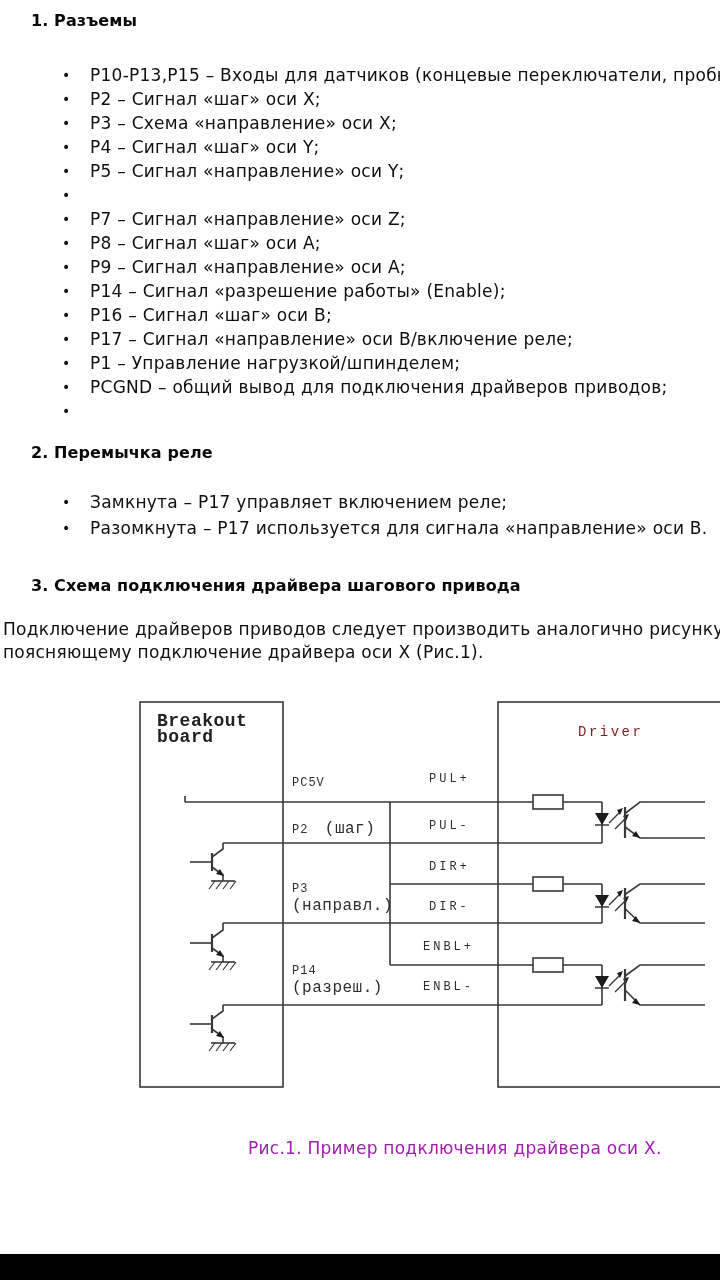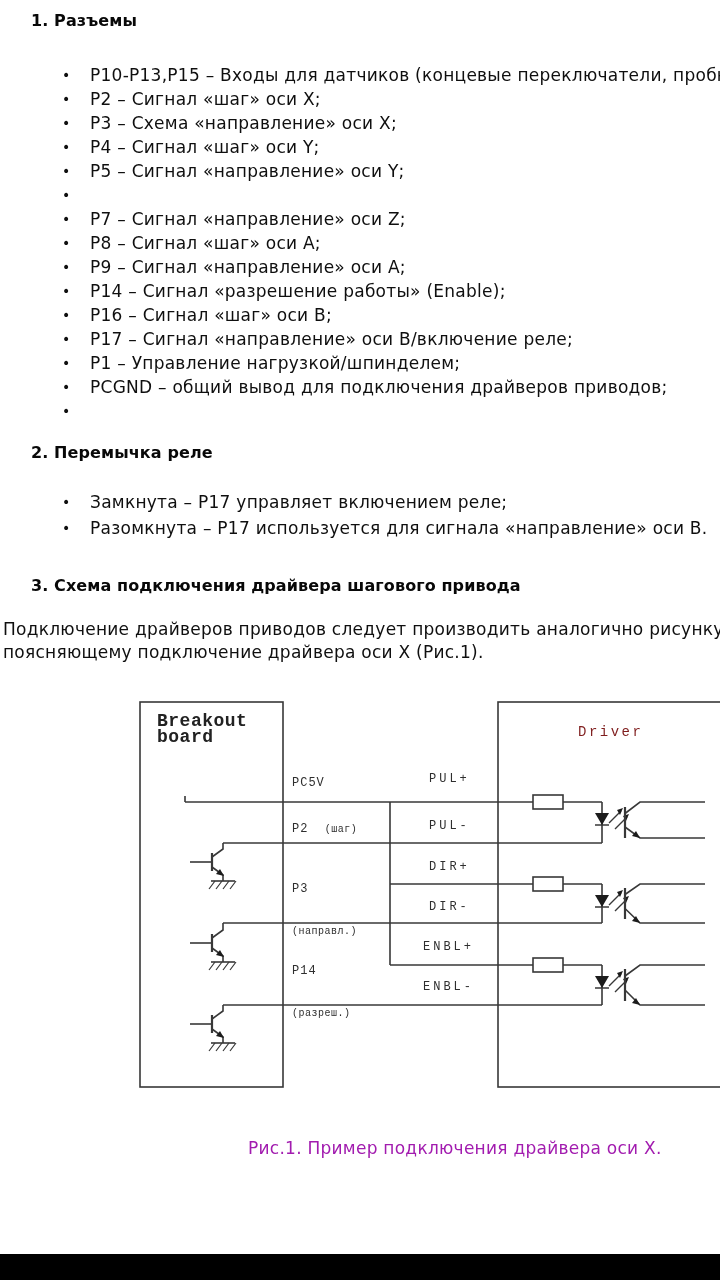--- a/index.html
+++ b/index.html
@@ -23,21 +23,21 @@
   .para div { white-space:nowrap; }
 
   
   .diagram { position:absolute; left:130px; top:695px; width:590px; height:400px; }
   .diagram svg { position:absolute; left:0; top:0; }
   .dlabel {
     position:absolute; font-family:"Liberation Mono","DejaVu Sans Mono",monospace;
     color:#2e2e2e; white-space:nowrap;
   }
   .pin-l { font-size:12px; letter-spacing:1px; line-height:17px; }
-  .pin-note { font-size:10px; letter-spacing:0.5px;margin-top:25px; }
+  .pin-note { font-size:16px; letter-spacing:0.5px; }
   .pin-d { font-size:12px; letter-spacing:3px; }
   .board-name { font-size:18px; font-weight:700; letter-spacing:0.5px; line-height:16px; color:#222; }
   .driver-name { font-size:14px; letter-spacing:2.5px; color:#7f1d1d; }
   .caption { position:absolute; left:248px; top:1138px; font-size:17px;
              letter-spacing:0.015em; white-space:nowrap; color:#a21caf; }
   .footer-bar { position:absolute; left:0; top:1254px; width:720px; height:26px;
                 background:#000000; }
 </style>
 </head>
 <body>

